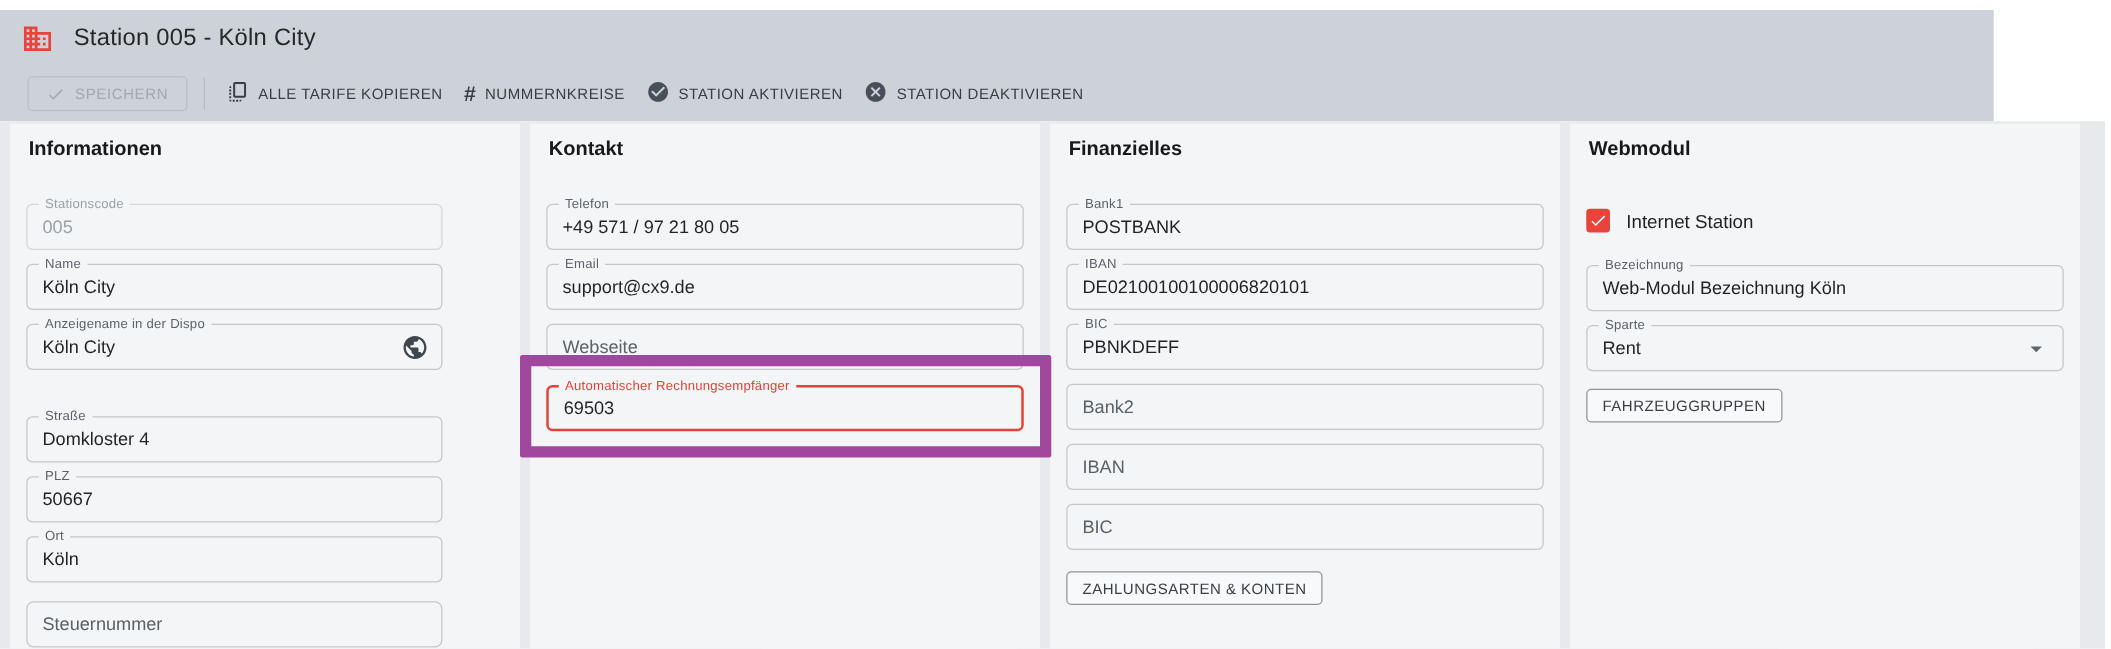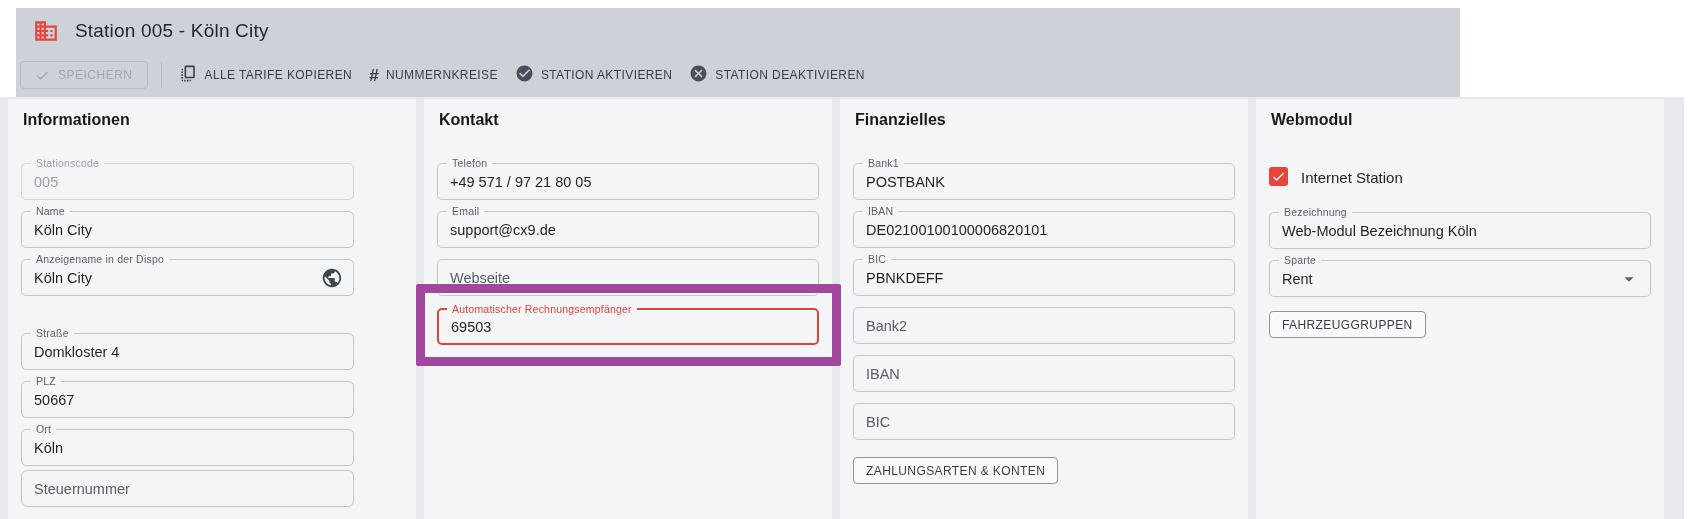--- a/index.html
+++ b/index.html
@@ -7,29 +7,29 @@
   body {
     font-family:"Liberation Sans", sans-serif;
     background:#ffffff;
     position:relative;
     overflow:hidden;
   }
   .page { position:absolute; inset:0; }
 
   
   .header-band {
-    position:absolute; left:16px; top:8px; width:1444px; height:89px;
+    position:absolute; left:0; top:8px; width:1595px; height:89px;
     background:#cdd2d8;
   }
   .title-row { height:46px; display:flex; align-items:center; padding-left:17px; }
   .app-icon { width:26px; height:26px; display:inline-flex; }
   .app-icon svg { width:26px; height:26px; }
   .page-title { font-size:19px; font-weight:400; color:#24282c; margin-left:16px; letter-spacing:.2px; }
 
-  .toolbar { height:42px; display:flex; align-items:center; padding-left:4px; gap:9px; }
+  .toolbar { height:42px; display:flex; align-items:center; padding-left:22px; gap:9px; }
   .save-btn {
     height:28px; padding:0 14px; display:inline-flex; align-items:center; gap:8px;
     border:1px solid #b9bfc6; border-radius:4px; background:transparent;
     font-family:inherit; font-size:12px; letter-spacing:.5px; color:#a2a8b0; font-weight:500;
   }
   .save-btn svg { width:15px; height:15px; }
   .tb-divider { width:1px; height:26px; background:#b7bcc2; margin:0 4px; }
   .tb-item {
     height:28px; padding:0 4px; display:inline-flex; align-items:center; gap:7px;
     border:none; background:transparent; cursor:pointer;
@@ -62,21 +62,21 @@
     padding:0 12px; font-family:inherit; font-size:14.5px; color:#1f2226;
   }
   .fld input::placeholder { color:#5a6167; opacity:1; }
   .fld.disabled { border-color:#d3d6da; }
   .fld.disabled .notch { color:#9ba1a8; }
   .fld.disabled input { color:#9ba1a8; -webkit-text-fill-color:#9ba1a8; }
   .fld.error { border:2px solid #e0433b; }
   .fld.error .notch { color:#e0433b; left:8px; }
   .card-info .fld { width:333px; }
   .fld.group-gap { margin-top:37px; }
-  .fld.small-gap { margin-top:4px;border-radius:6px; }
+  .fld.small-gap { margin-top:15px;border-radius:6px; }
   .trail-icon { position:absolute; right:10px; top:50%; transform:translateY(-50%); width:22px; height:22px; display:flex; }
   .trail-icon svg { width:22px; height:22px; }
 
   
   .hl-wrap { position:relative; margin-top:12px; }
   .hl-wrap .fld { margin-top:0; }
   .hl-ring {
     position:absolute; left:-21px; right:-22px; top:-24px; bottom:-21px;
     border:9px solid #a1479e; border-radius:2px; pointer-events:none; z-index:5;
   }

